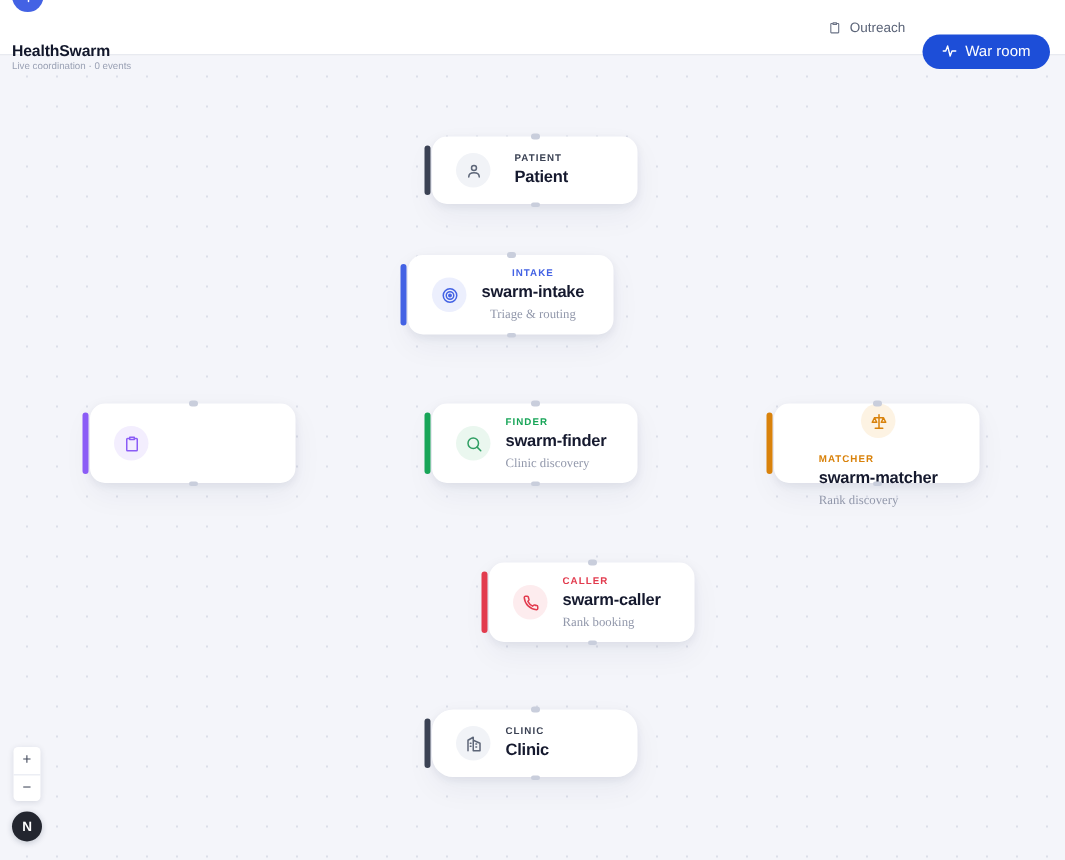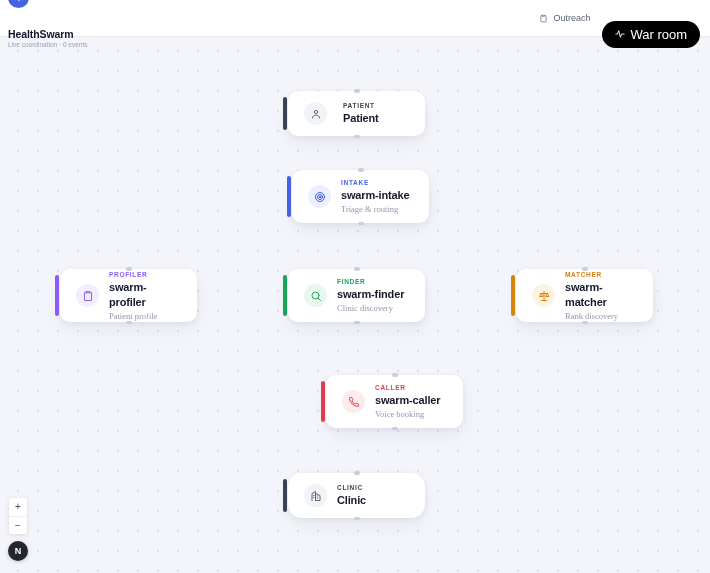--- a/index.html
+++ b/index.html
@@ -87,23 +87,23 @@
     border: none;
     padding: 4px 2px;
     cursor: pointer;
     font-family: "Liberation Sans", sans-serif;
   }
 
   .btn-primary {
     display: flex;
     align-items: center;
     gap: 5px;
-    font-size: 13px;
+    font-size: 10px;
     color: #ffffff;
-    background: #000000;
+    background: #1d4ed8;
     border: none;
     border-radius: 999px;
     padding: 6px 13px;
     cursor: pointer;
     font-family: "Liberation Sans", sans-serif;
     font-weight: 500;
     margin-top: 32px;
   }
 
   
@@ -291,21 +291,21 @@
             <svg width="12" height="12" viewBox="0 0 24 24" fill="none" stroke="#5d6678" stroke-width="2" stroke-linecap="round" stroke-linejoin="round">
               <circle cx="12" cy="8" r="3.3"></circle>
               <path d="M5 20c0-3.6 3.1-5.6 7-5.6s7 2 7 5.6"></path>
             </svg>
           </div>
           <div class="node-body">
             <div class="node-kicker" style="color:#3b4254;">PATIENT</div>
             <div class="node-title">Patient</div>
           </div>
         </div>
-        <div class="node" style="left: 292px; top: 133px; width: 137px; height: 53px;">
+        <div class="node" style="left: 272px; top: 133px; width: 137px; height: 53px; text-align: center;">
           <div class="node-accent" style="background:#4362e4;"></div>
           <div class="handle top"></div>
           <div class="handle bottom"></div>
           <div class="node-icon" style="background:#eceffd;">
             <svg width="12" height="12" viewBox="0 0 24 24" fill="none" stroke="#4362e4" stroke-width="2" stroke-linecap="round" stroke-linejoin="round">
               <circle cx="12" cy="12" r="9"></circle>
               <circle cx="12" cy="12" r="5"></circle>
               <circle cx="12" cy="12" r="1.6" fill="#4362e4"></circle>
             </svg>
           </div>
@@ -318,43 +318,38 @@
         <div class="node" style="left: 60px; top: 232px; width: 137px; height: 53px;">
           <div class="node-accent" style="background:#8b5cf6;"></div>
           <div class="handle top"></div>
           <div class="handle bottom"></div>
           <div class="node-icon" style="background:#f3eefe;">
             <svg width="12" height="12" viewBox="0 0 24 24" fill="none" stroke="#8b5cf6" stroke-width="2" stroke-linecap="round" stroke-linejoin="round">
               <path d="M9 3h6v3H9z"></path>
               <path d="M16 4.5h2a1 1 0 011 1V20a1 1 0 01-1 1H6a1 1 0 01-1-1V5.5a1 1 0 011-1h2"></path>
             </svg>
           </div>
-          <div class="node-body">
-            <div class="node-kicker" style="color:#8b5cf6;">PROFILER</div>
-            <div class="node-title">swarm-profiler</div>
-            <div class="node-sub">Patient profile</div>
-          </div>
         </div>
         <div class="node" style="left: 288px; top: 232px; width: 137px; height: 53px;">
           <div class="node-accent" style="background:#18a558;"></div>
           <div class="handle top"></div>
           <div class="handle bottom"></div>
           <div class="node-icon" style="background:#eaf7ef;">
             <svg width="12" height="12" viewBox="0 0 24 24" fill="none" stroke="#2f9e63" stroke-width="2" stroke-linecap="round" stroke-linejoin="round">
               <circle cx="11" cy="11" r="7"></circle>
               <path d="M16.2 16.2L21 21"></path>
             </svg>
           </div>
           <div class="node-body">
             <div class="node-kicker" style="color:#18a558;">FINDER</div>
             <div class="node-title">swarm-finder</div>
             <div class="node-sub">Clinic discovery</div>
           </div>
         </div>
-        <div class="node" style="left: 516px; top: 232px; width: 137px; height: 53px;">
+        <div class="node" style="left: 516px; top: 232px; width: 137px; height: 53px; flex-direction: column;">
           <div class="node-accent" style="background:#d9820b;"></div>
           <div class="handle top"></div>
           <div class="handle bottom"></div>
           <div class="node-icon" style="background:#fdf3e3;">
             <svg width="12" height="12" viewBox="0 0 24 24" fill="none" stroke="#d9820b" stroke-width="2" stroke-linecap="round" stroke-linejoin="round">
               <path d="M12 3v18M7 21h10M6 7h12M6 7l-3 6h6zM18 7l-3 6h6z"></path>
             </svg>
           </div>
           <div class="node-body">
             <div class="node-kicker" style="color:#d9820b;">MATCHER</div>
@@ -367,21 +362,21 @@
           <div class="handle top"></div>
           <div class="handle bottom"></div>
           <div class="node-icon" style="background:#fdecee;">
             <svg width="12" height="12" viewBox="0 0 24 24" fill="none" stroke="#e23b4e" stroke-width="2" stroke-linecap="round" stroke-linejoin="round">
               <path d="M21 16.9v2.4a1.6 1.6 0 01-1.8 1.6A17.6 17.6 0 013 4.8 1.6 1.6 0 014.6 3H7a1.6 1.6 0 011.6 1.4c.1.9.3 1.8.7 2.6a1.6 1.6 0 01-.4 1.7L7.8 9.8a14 14 0 006.4 6.4l1.1-1.1a1.6 1.6 0 011.7-.4c.8.4 1.7.6 2.6.7A1.6 1.6 0 0121 16.9z"></path>
             </svg>
           </div>
           <div class="node-body">
             <div class="node-kicker" style="color:#e23b4e;">CALLER</div>
             <div class="node-title">swarm-caller</div>
-            <div class="node-sub">Voice booking</div>
+            <div class="node-sub">Rank booking</div>
           </div>
         </div>
         <div class="node" style="left: 288px; top: 436px; width: 137px; height: 45px; border-radius: 14px;">
           <div class="node-accent" style="background:#3b4254;"></div>
           <div class="handle top"></div>
           <div class="handle bottom"></div>
           <div class="node-icon" style="background:#f1f3f7;">
             <svg width="12" height="12" viewBox="0 0 24 24" fill="none" stroke="#5d6678" stroke-width="2" stroke-linecap="round" stroke-linejoin="round">
               <path d="M4 21V7l7-4v18M11 21h9V11l-9-4M7 11h1M7 15h1M14.5 12h1M14.5 16h1"></path>
             </svg>

